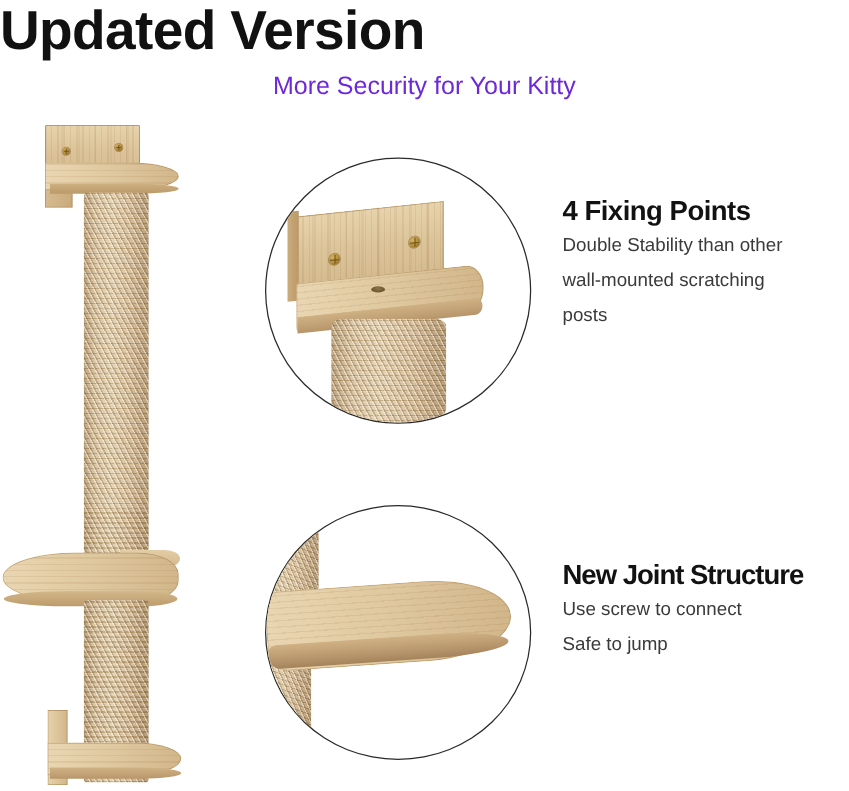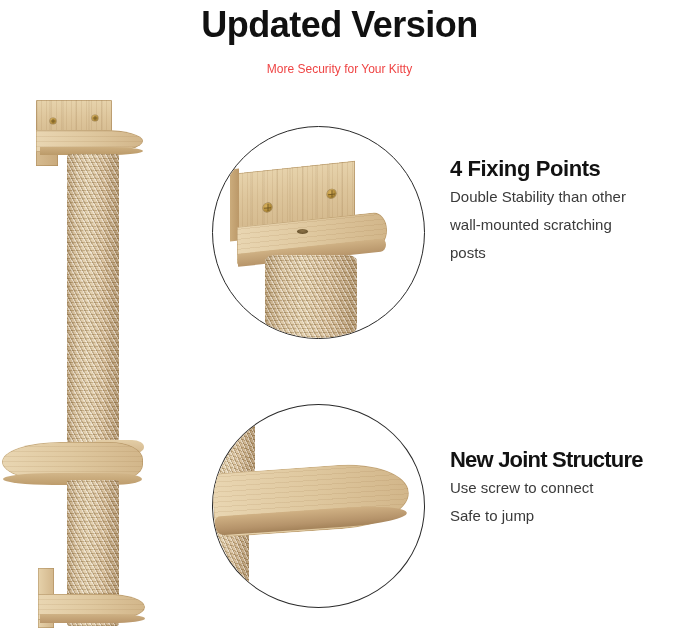--- a/index.html
+++ b/index.html
@@ -7,28 +7,27 @@
     width: 679px; height: 633px;
     background: #ffffff;
     font-family: "Liberation Sans", sans-serif;
     overflow: hidden;
   }
   #stage { position: relative; width: 679px; height: 633px; background: #fff; }
 
   
   .title {
     position: absolute; left: 0; top: 2px; width: 679px;
-    text-align: center;
-    font-size: 36px; font-weight: bold; letter-spacing: -0.5px;
+    font-size: 44px; font-weight: bold; letter-spacing: -0.5px;
     color: #111111; line-height: 46px;
   }
   .subtitle {
     position: absolute; left: 0; top: 58px; width: 679px;
     text-align: center;
-    font-size: 12px; font-weight: normal; color: #ef4444; line-height: 22px;
+    font-size: 20px; font-weight: normal; color: #6d28d9; line-height: 22px;
   }
 
   
   .feat { position: absolute; left: 450px; width: 232px; }
   .feat-title {
     font-size: 22px; font-weight: bold; color: #121212;
     line-height: 28px; letter-spacing: -0.4px; white-space: nowrap;
   }
   .feat-body {
     font-size: 15px; font-weight: normal; color: #3a3a3a; line-height: 28px;

